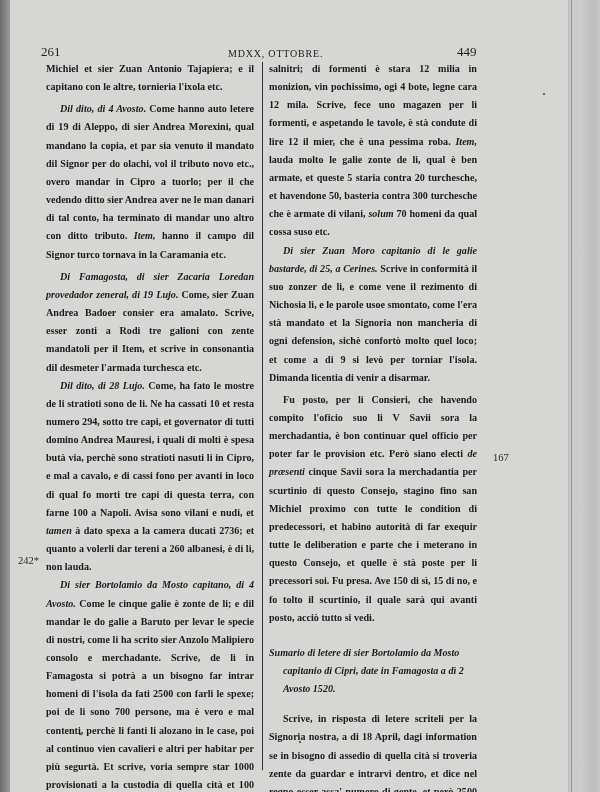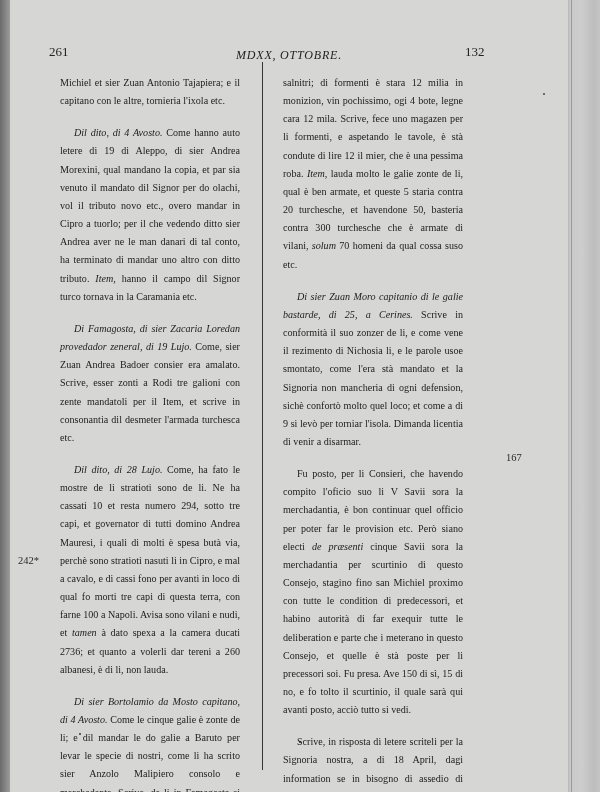--- a/index.html
+++ b/index.html
@@ -17,34 +17,34 @@
     position:absolute; left:10px; top:0; width:560px; height:792px;
     background:#d6d6d4;
   }
   .edge {
     position:absolute; left:568px; top:0; width:32px; height:792px;
     background:linear-gradient(to right,#b6b6b6 0px,#c9c9c9 2px,#cdcdcd 14px,#bdbdbd 26px,#c5c5c5 32px);
   }
   .edge-line { position:absolute; left:571px; top:0; width:1px; height:792px; background:#9a9a9a; }
   .speck { position:absolute; width:2px; height:2px; background:#444; border-radius:50%; }
 
-  .hdr { position:absolute; top:44px; font-size:13px; color:#222;margin-left:8px; }
+  .hdr { position:absolute; top:44px; font-size:13px; color:#222; }
   .hdr.left { left:41px; }
-  .hdr.center { left:228px; font-size:12px; letter-spacing:0.8px; top:48px;font-style:italic; }
+  .hdr.center { left:228px; font-size:10px; letter-spacing:0.8px; top:48px; }
   .hdr.right { left:457px; }
 
   .col {
     position:absolute; top:60px; width:208px;
     font-size:10.1px; line-height:18.15px; text-align:justify;
   }
   .col.left { left:46px; }
   .col.right { left:269px; }
   .divider { position:absolute; left:262px; top:62px; width:1px; height:708px; background:#333; }
 
-  .col p { margin:14px; }
+  .col p { margin:0;font-weight:bold; }
   .col p.ind { text-indent:14px; }
   .col p.gap { margin-top:4px; }
   .col i { font-style:italic; }
   .col .head { font-style:italic; }
   .col .sumario { margin-top:17px; padding-left:14px; text-indent:-14px; font-style:italic; text-align:left; }
   .col .sumario + p { margin-top:12px; }
 
   .margin-note { position:absolute; font-size:10.5px; color:#2a2a2a; }
 </style>
 </head>
@@ -53,33 +53,34 @@
 <div class="spine"></div>
 <div class="page"></div>
 <div class="edge"></div>
 <div class="edge-line"></div>
 <div class="speck" style="left:543px;top:93px;"></div>
 <div class="speck" style="left:79px;top:733px;width:1.5px;height:1.5px;"></div>
 <div class="speck" style="left:299px;top:741px;width:1.5px;height:1.5px;"></div>
 
 <div class="hdr left">261</div>
 <div class="hdr center">MDXX, OTTOBRE.</div>
-<div class="hdr right">132</div>
+<div class="hdr right">449</div>
 
 <div class="divider"></div>
 
 <div class="margin-note" style="left:18px;top:555px;">242*</div>
-<div class="margin-note" style="left:506px;top:452px;">167</div>
+<div class="margin-note" style="left:493px;top:452px;">167</div>
 
 <div class="col left">
   <p><span>Michiel et sier Zuan Antonio Tajapiera; e il capitano con le altre, tornieria l'ixola etc.</span></p>
   <p class="ind gap"><i class="head">Dil dito, di 4 Avosto.</i><span> Come hanno auto letere di 19 di Aleppo, di sier Andrea Morexini, qual mandano la copia, et par sia venuto il mandato dil Signor per do olachi, vol il tributo novo etc., overo mandar in Cipro a tuorlo; per il che vedendo ditto sier Andrea aver ne le man danari di tal conto, ha terminato di mandar uno altro con ditto tributo. </span><i>Item,</i><span> hanno il campo dil Signor turco tornava in la Caramania etc.</span></p>
   <p class="ind gap"><i class="head">Di Famagosta, di sier Zacaria Loredan provedador zeneral, di 19 Lujo.</i><span> Come, sier Zuan Andrea Badoer consier era amalato. Scrive, esser zonti a Rodi tre galioni con zente mandatoli per il Item, et scrive in consonantia dil desmeter l'armada turchesca etc.</span></p>
   <p class="ind"><i class="head">Dil dito, di 28 Lujo.</i><span> Come, ha fato le mostre de li stratioti sono de li. Ne ha cassati 10 et resta numero 294, sotto tre capi, et governator di tutti domino Andrea Mauresi, i quali di molti è spesa butà via, perchè sono stratioti nasuti li in Cipro, e mal a cavalo, e di cassi fono per avanti in loco di qual fo morti tre capi di questa terra, con farne 100 a Napoli. Avisa sono vilani e nudi, et </span><i>tamen</i><span> à dato spexa a la camera ducati 2736; et quanto a volerli dar tereni a 260 albanesi, è di li, non lauda.</span></p>
   <p class="ind"><i class="head">Di sier Bortolamio da Mosto capitano, di 4 Avosto.</i><span> Come le cinque galie è zonte de li; e dil mandar le do galie a Baruto per levar le specie di nostri, come li ha scrito sier Anzolo Malipiero consolo e merchadante. Scrive, de li in Famagosta si potrà a un bisogno far intrar homeni di l'isola da fati 2500 con farli le spexe; poi de li sono 700 persone, ma è vero e mal contenti, perchè li fanti li alozano in le case, poi al continuo vien cavalieri e altri per habitar per più segurtà. Et scrive, voria sempre star 1000 provisionati a la custodia di quella cità et 100 balestrieri over schiopetieri a cavalo, et sempre si pol meter dentro da 400 in 500 al despeto de li nimici. Non lauda il dar possession a quelli albanesi e de li a galder. Scrive alcune nove di la Soria come dirò di sotto. Scrive a Baruto è colli 2000 di nostri. Avisa la morte di sier Anzolo Malipiero consolo nostro a Damasco. Scrive dil zonzer li a Famagosta la nave di zenoesi carga di cenere, specie et altro, stata 3 mexi a Baruto. Avisa come Chairbech al Cajaro fa zente, </span></p>
 </div>
 
 <div class="col right">
   <p><span>salnitri; di formenti è stara 12 milia in monizion, vin pochissimo, ogi 4 bote, legne cara 12 mila. Scrive, fece uno magazen per li formenti, e aspetando le tavole, è stà condute di lire 12 il mier, che è una pessima roba. </span><i>Item,</i><span> lauda molto le galie zonte de li, qual è ben armate, et queste 5 staria contra 20 turchesche, et havendone 50, basteria contra 300 turchesche che è armate di vilani, </span><i>solum</i><span> 70 homeni da qual cossa suso etc.</span></p>
   <p class="ind"><i class="head">Di sier Zuan Moro capitanio di le galie bastarde, di 25, a Cerines.</i><span> Scrive in conformità il suo zonzer de li, e come vene il rezimento di Nichosia li, e le parole usoe smontato, come l'era stà mandato et la Signoria non mancheria di ogni defension, sichè confortò molto quel loco; et come a di 9 si levò per torniar l'isola. Dimanda licentia di venir a disarmar.</span></p>
   <p class="ind gap"><span>Fu posto, per li Consieri, che havendo compito l'oficio suo li V Savii sora la merchadantia, è bon continuar quel officio per poter far le provision etc. Però siano electi </span><i>de præsenti</i><span> cinque Savii sora la merchadantia per scurtinio di questo Consejo, stagino fino san Michiel proximo con tutte le condition di predecessori, et habino autorità di far exequir tutte le deliberation e parte che i meterano in questo Consejo, et quelle è stà poste per li precessori soi. Fu presa. Ave 150 di sì, 15 di no, e fo tolto il scurtinio, il quale sarà qui avanti posto, acciò tutto si vedi.</span></p>
+  <p class="sumario">Sumario di letere di sier Bortolamio da Mosto capitanio di Cipri, date in Famagosta a dì 2 Avosto 1520.</p>
   <p class="ind"><span>Scrive, in risposta di letere scriteli per la Signoria nostra, a di 18 April, dagi information se in bisogno di assedio di quella cità si troveria zente da guardar e intrarvi dentro, et dice nel regno esser assa' numero di gente, et però 2500 homeni da fati si troveria a defension in do over tre zorni, pagandoli </span><i>solum</i><span> le spexe, oltra li populi di quella cità de numero 700 boni et fideli, </span></p>
 </div>
 
 </body></html>

